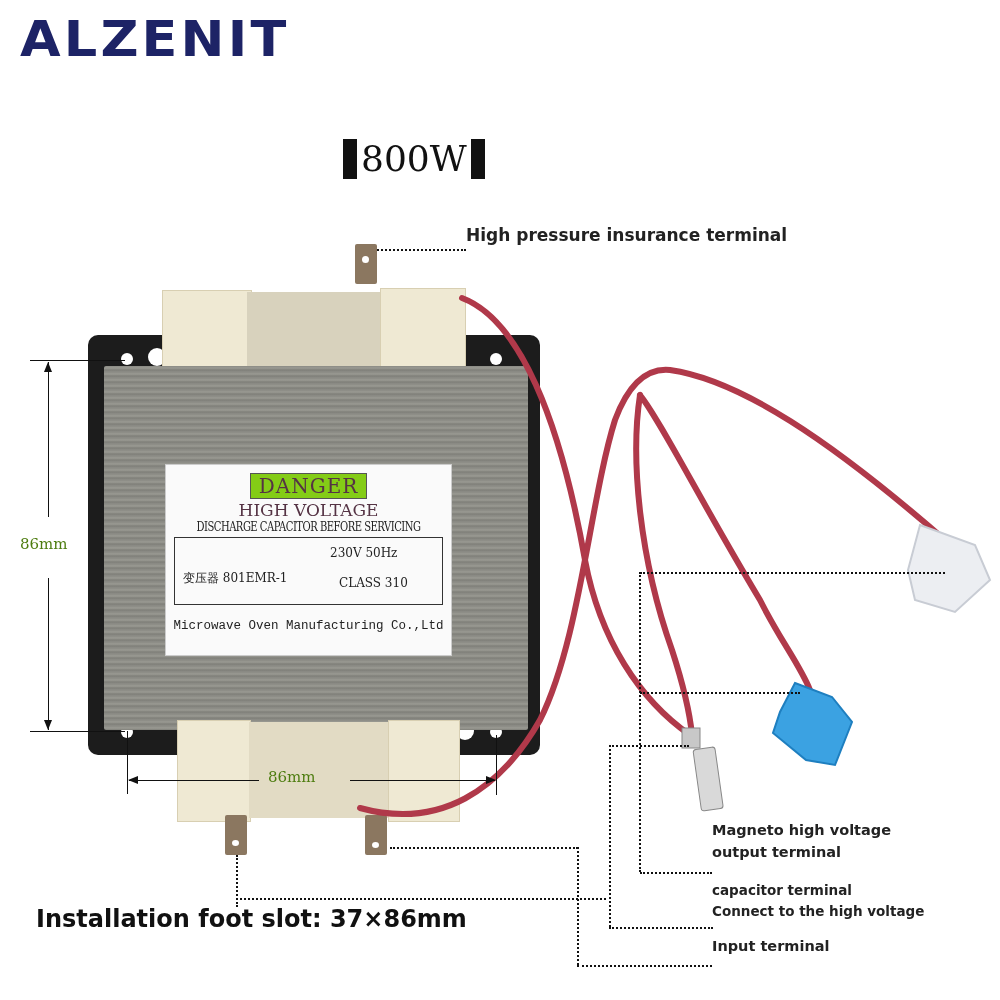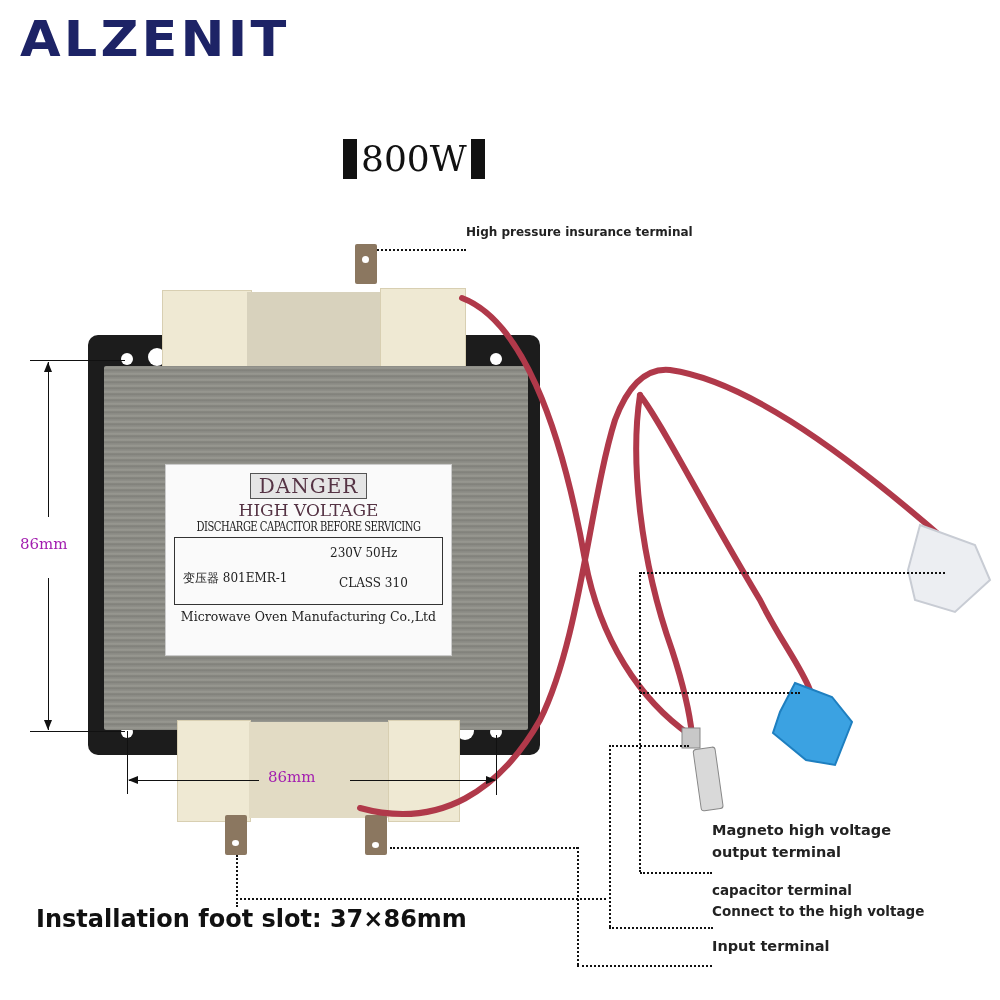--- a/index.html
+++ b/index.html
@@ -2,40 +2,40 @@
 <html><head>
 <meta charset="utf-8">
 <style>
   html, body { margin:0; padding:0; }
   body { width:1000px; height:1000px; background:#ffffff; position:relative; overflow:hidden; font-family:"DejaVu Sans", sans-serif; }
   .abs { position:absolute; }
   .brand { left:20px; top:10px; font-family:"DejaVu Sans", sans-serif; font-weight:bold; font-size:50px; color:#1d2366; letter-spacing:3px; transform:scaleX(1.05); transform-origin:left; }
   .power { left:343px; top:138px; font-family:"DejaVu Serif", serif; font-size:36px; color:#111; }
   .power .br { display:inline-block; background:#111; width:14px; height:40px; vertical-align:middle; position:relative; top:-3px; }
   .label-sans { font-family:"DejaVu Sans", sans-serif; font-weight:bold; color:#222; }
-  .callout-top { left:466px; top:225px; font-size:12px; }
+  .callout-top { left:466px; top:225px; font-size:17px; }
   .callout { left:712px; font-size:14.5px; line-height:22px; }
   .install { left:36px; top:905px; font-size:24px; color:#111; }
   
   .plate { left:88px; top:335px; width:452px; height:420px; background:#1c1c1c; border-radius:10px; }
   .core { left:104px; top:366px; width:424px; height:364px;
     background: repeating-linear-gradient(180deg,#8a8a84 0px,#9a9a93 2px,#7f7f79 4px,#8e8e88 6px);
     border-radius:2px; }
   .hole { background:#fff; border-radius:50%; }
   .coil { background:#e8e0c8; }
   .tape { background:#efe9d3; border:1px solid #d8cfb2; }
   .tab { background:#8b7760; border-radius:2px; }
   .label-plate { left:165px; top:464px; width:285px; height:190px; background:#fafafa; border:1px solid #ccc;
     font-family:"DejaVu Serif", serif; text-align:center; color:#222; }
-  .danger { display:inline-block; border:1.5px solid #555; padding:0 8px; font-size:20px; color:#553344; margin-top:8px; letter-spacing:1px; background:#e5e5e5; }
+  .danger { display:inline-block; border:1.5px solid #555; padding:0 8px; font-size:20px; color:#553344; margin-top:8px; letter-spacing:1px; background:#84cc16; }
   .hv { font-size:17px; color:#553344; margin-top:1px; }
   .discharge { font-size:10px; letter-spacing:-0.5px; transform:scaleY(1.2); margin-top:1px; }
   .specbox { margin:5px 8px 0 8px; border:1.5px solid #333; height:66px; position:relative; font-size:12px; }
-  .maker { font-size:12.5px; margin-top:4px; }
-  .dim { font-family:"DejaVu Serif", serif; font-size:15px; color:#a21caf; background:transparent; }
+  .maker { font-size:12.5px; margin-top:14px;font-family:Liberation Mono, monospace; }
+  .dim { font-family:"DejaVu Serif", serif; font-size:15px; color:#4d7c0f; background:transparent; }
   .hline { height:0; border-top:1px solid #111; }
   .vline { width:0; border-left:1px solid #111; }
   .dotted-h { height:0; border-top:2.5px dotted #111; }
   .dotted-v { width:0; border-left:2.5px dotted #111; }
   svg { position:absolute; left:0; top:0; }
 </style>
 </head>
 <body>
 
 <div class="abs brand">ALZENIT</div>

